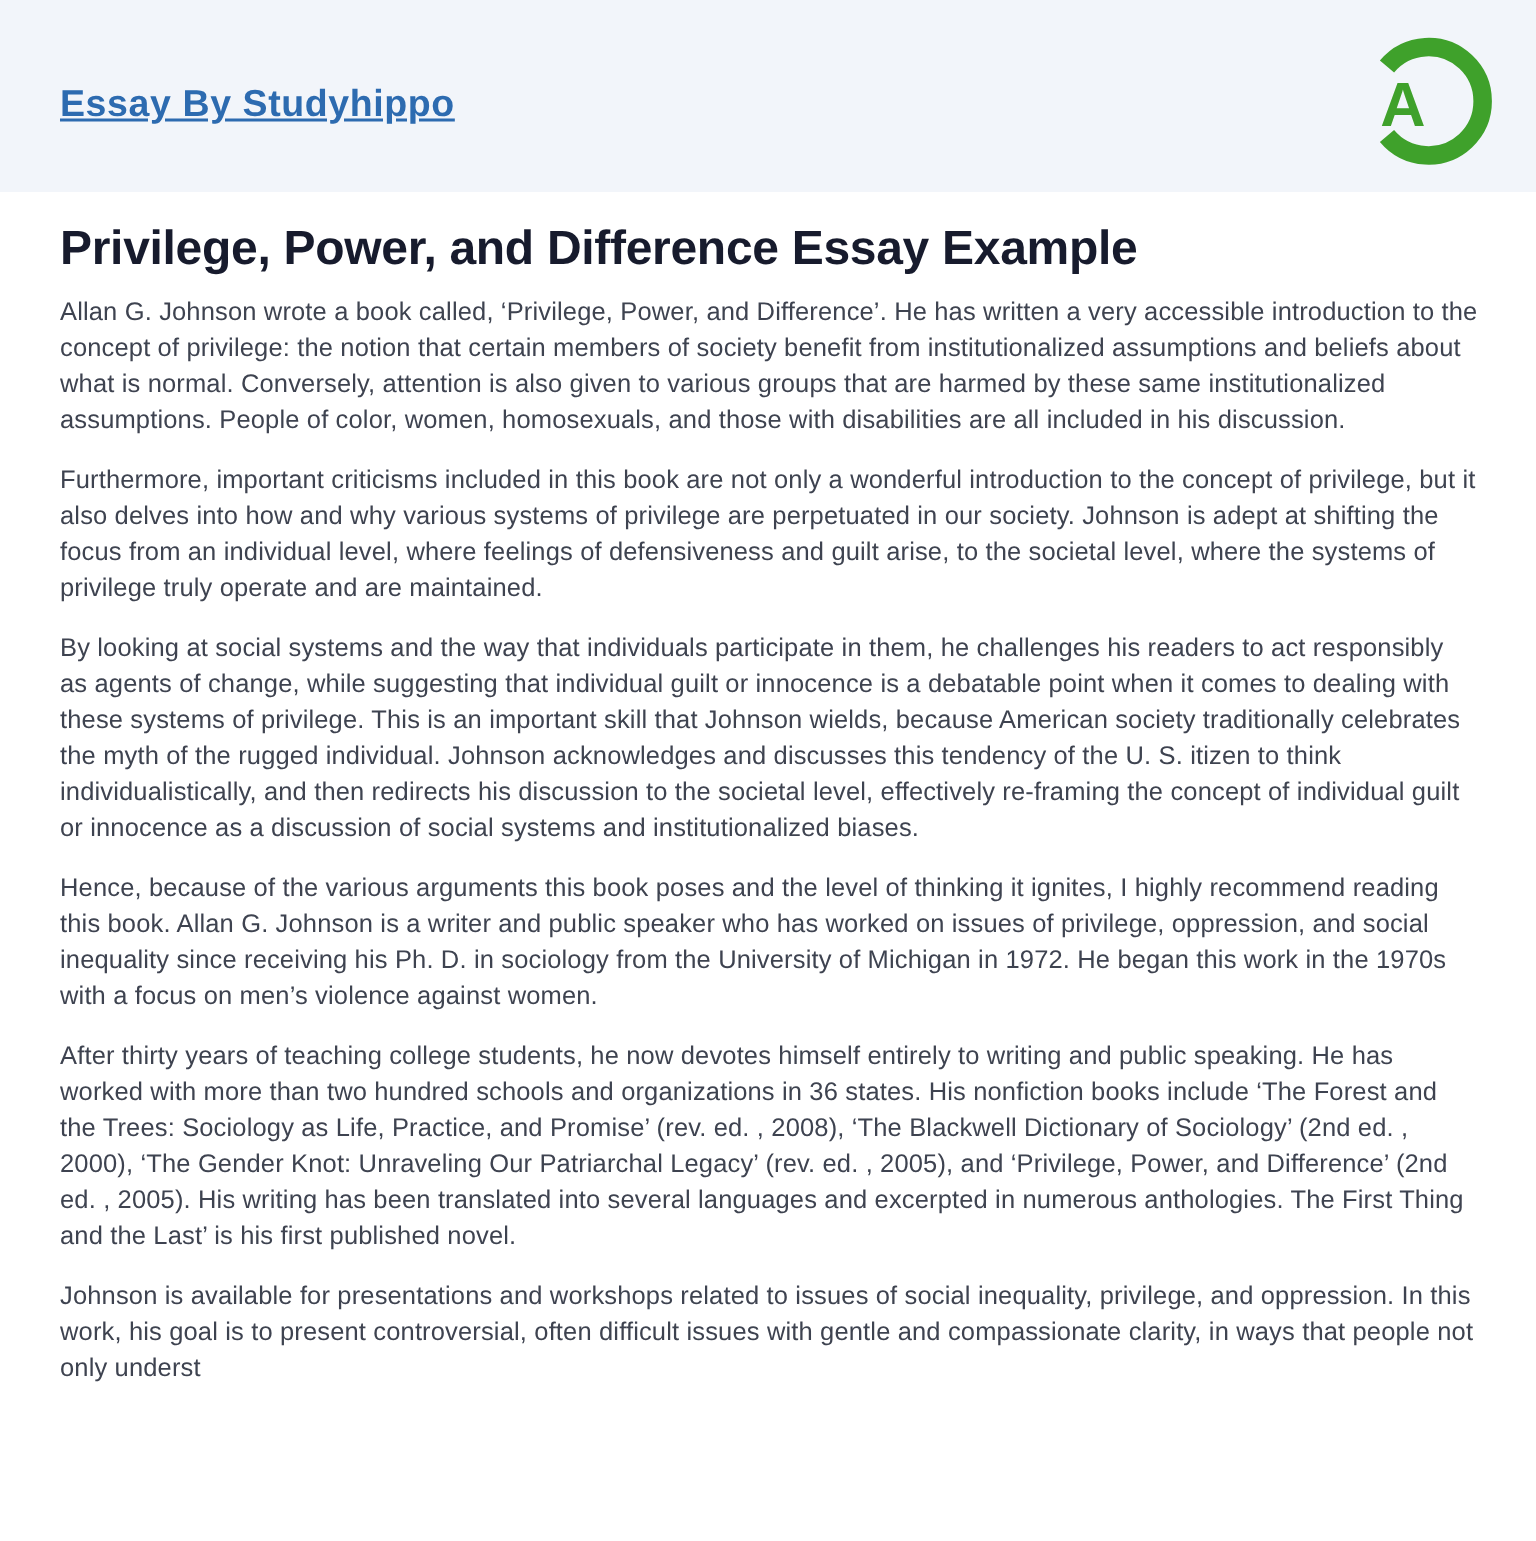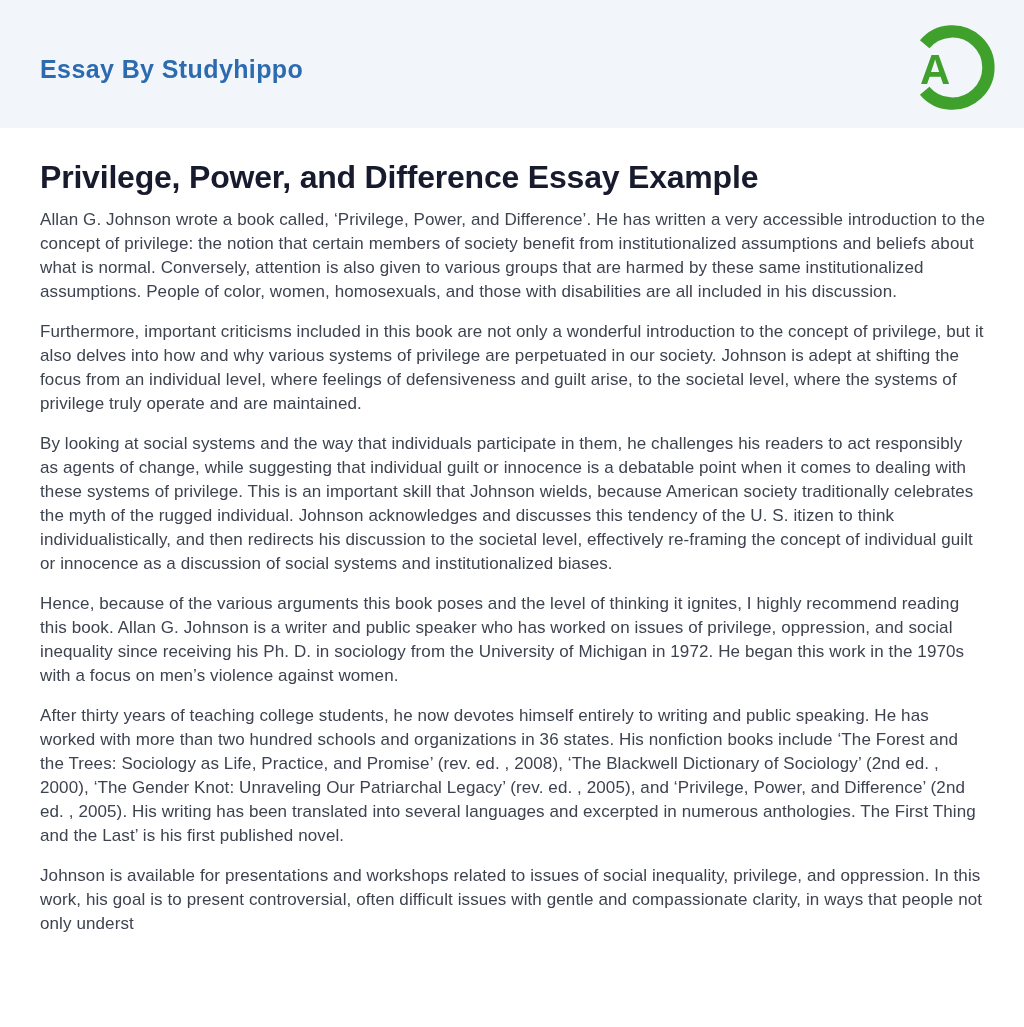--- a/index.html
+++ b/index.html
@@ -24,20 +24,21 @@
     align-items: center;
     height: 100%;
     padding: 10px 28px 0 40px;
   }
   .site-title {
     color: #2d6bb0;
     font-size: 25px;
     font-weight: 700;
     letter-spacing: 0.4px;
     line-height: 1.2;
+    text-decoration: underline;
   }
   .page-url {
     display: block;
     color: #2d6bb0;
     font-size: 16px;
     font-weight: 400;
     letter-spacing: 0.2px;
     margin-top: 15px;
     text-decoration: none;
     cursor: pointer;
@@ -52,21 +53,21 @@
   .logo-letter {
     font-family: "Liberation Sans", sans-serif;
     font-weight: 600;
     font-size: 44px;
   }
   
   .essay-content {
     padding: 17px 40px 0 40px;
   }
   .essay-title {
-    margin: 12px 0 9px 0;
+    margin: 0 0 9px 0;
     font-size: 32px;
     font-weight: 800;
     color: #171b2d;
     letter-spacing: -0.2px;
     white-space: nowrap;
     line-height: 1.3;
   }
   .essay-paragraph {
     width: 945px;
     margin: 0 16px 16px 0;

